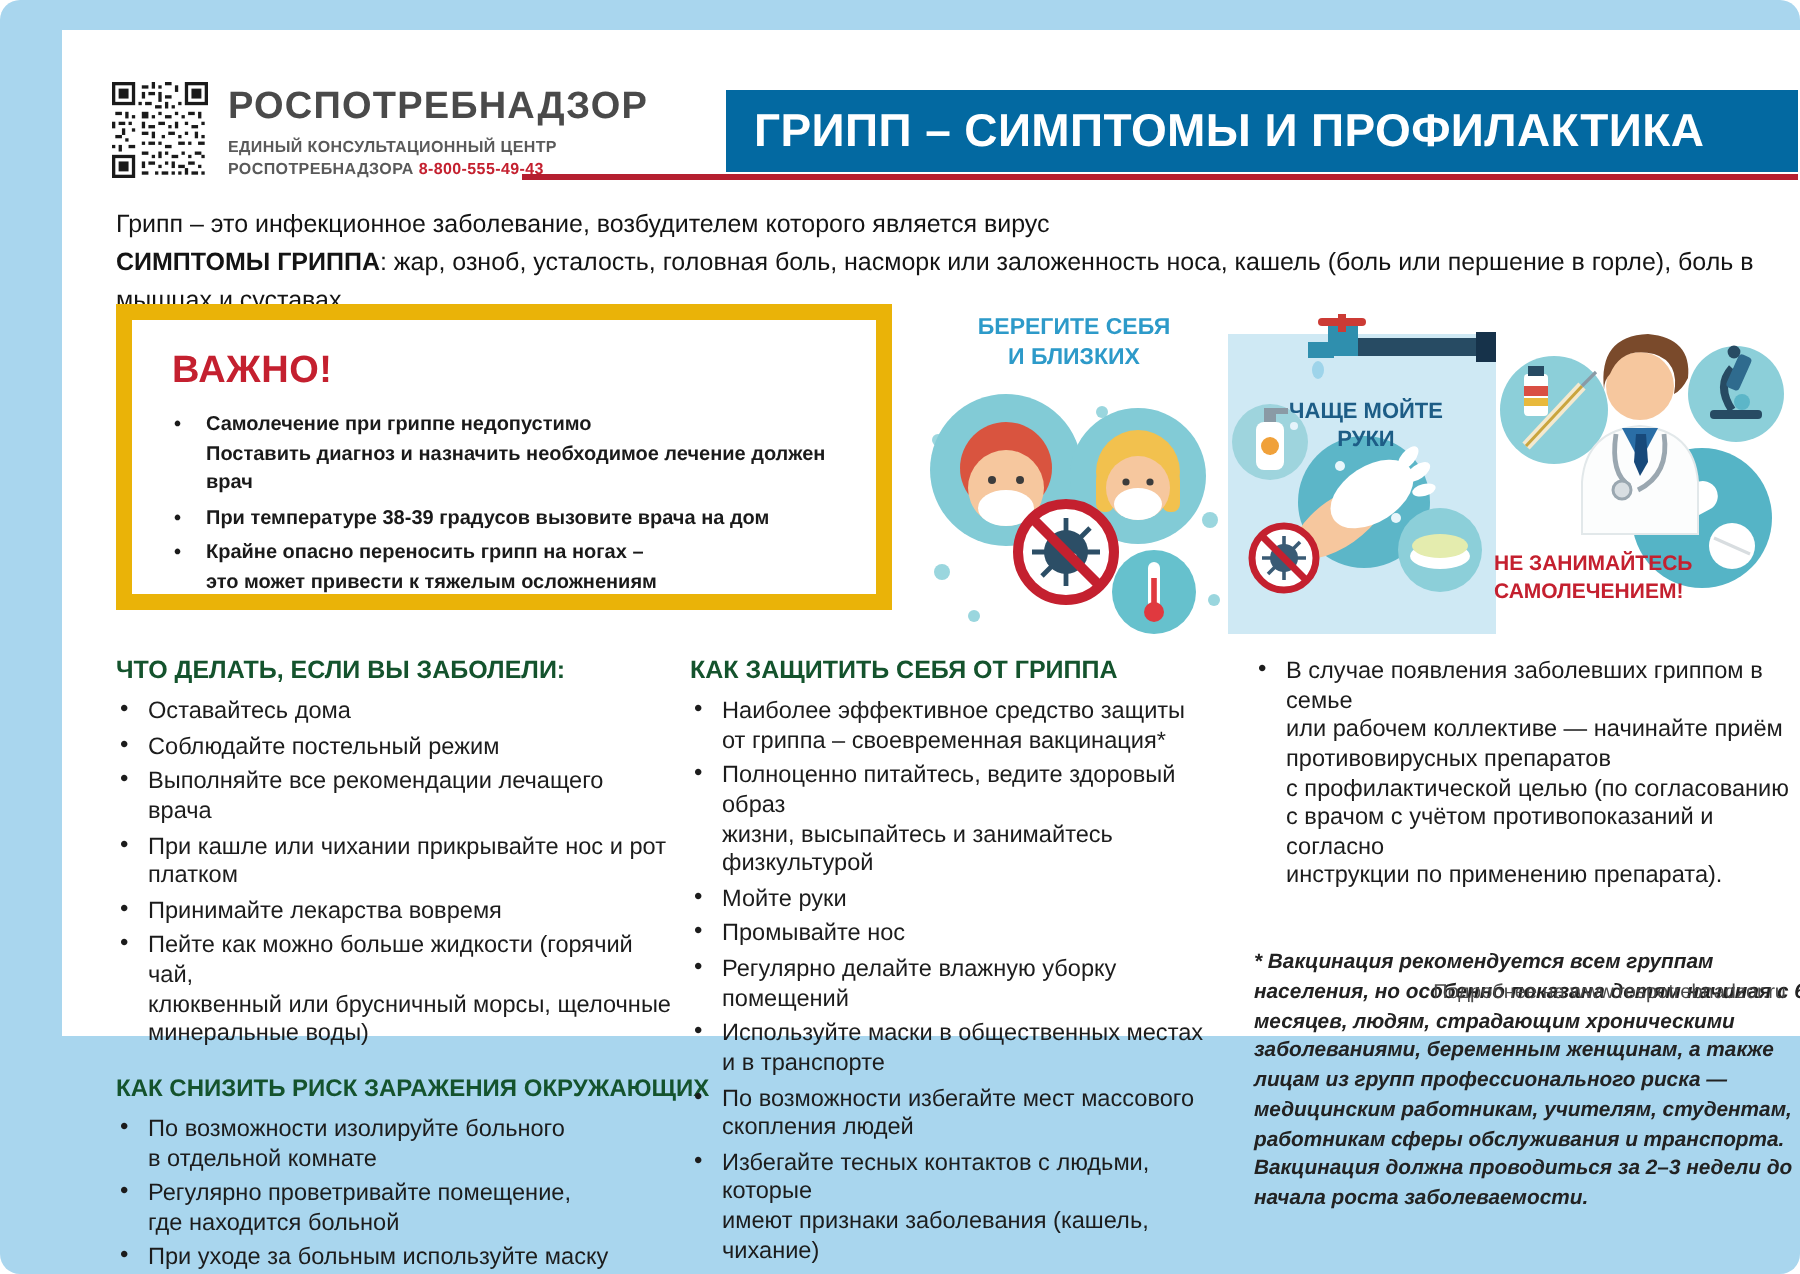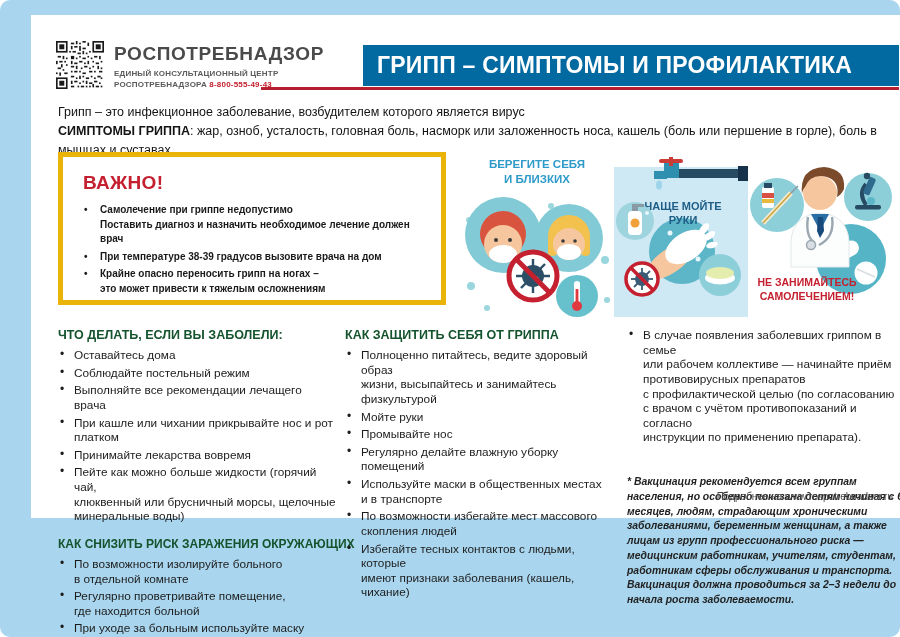--- a/index.html
+++ b/index.html
@@ -23,37 +23,37 @@
     position: absolute; left: 332px; top: 30px; width: 536px; height: 41px;
     background: #0369a1; color: #fff; font-size: 23px; font-weight: bold;
     line-height: 41px; padding-left: 14px; letter-spacing: 0.2px; white-space: nowrap;
   }
   .banner-underline { position: absolute; left: 230px; top: 72px; width: 638px; height: 3px; background: #b51f30; }
   .intro { position: absolute; left: 27px; top: 88px; font-size: 12.5px; color: #141414; line-height: 1.5; width: 830px; }
   .intro .b { font-weight: bold; }
   
   .important-box {
     position: absolute; left: 27px; top: 137px; width: 388px; height: 153px;
-    border: 5px solid #eab308; padding: 15px 10px 0 20px; background: #fff;
+    border: 8px solid #eab308; padding: 15px 10px 0 20px; background: #fff;
   }
   .important-title { color: #c4202f; font-size: 19px; font-weight: bold; margin-bottom: 9px; letter-spacing: 0.3px; }
   ul.plain { list-style: none; }
   .important-list li {
     position: relative; padding-left: 17px; margin-bottom: 3px; white-space: pre-line;
     font-size: 10px; font-weight: bold; line-height: 1.45; color: #1a1a1a;
   }
   .important-list li::before { content: "•"; position: absolute; left: 1px; top: 0; }
   
   .illu-care { position: absolute; left: 426px; top: 142px; width: 160px; }
   .caption-blue { color: #2d9ac9; font-weight: bold; font-size: 11.5px; text-align: center; white-space: pre-line; line-height: 1.3; margin-bottom: 3px; }
   .illu-care svg { display: block; margin: 0 auto; }
   .illu-wash { position: absolute; left: 583px; top: 142px; width: 134px; height: 160px; }
   .wash-caption { position: absolute; left: 8px; top: 42px; width: 122px; text-align: center; color: #1d5d86; font-weight: bold; font-size: 11px; white-space: pre-line; line-height: 1.3; }
   .illu-doctor { position: absolute; left: 716px; top: 138px; width: 154px; height: 172px; }
-  .doctor-caption { position: absolute; left: 0; top: 122px; width: 120px; text-align: center; color: #c4202f; font-weight: bold; font-size: 10.5px; white-space: pre-line; line-height: 1.35; }
+  .doctor-caption { position: absolute; left: 0; top: 122px; width: 120px; color: #c4202f; font-weight: bold; font-size: 10.5px; white-space: pre-line; line-height: 1.35; }
   
   .col { position: absolute; top: 313px; }
   .col1 { left: 27px; width: 278px; }
   .col2 { left: 314px; width: 270px; }
   .col3 { left: 596px; width: 278px; }
   .col-title { color: #14532d; font-weight: bold; font-size: 12.5px; margin-bottom: 6px; white-space: nowrap; }
   .col-title.second { margin-top: 13px; font-size: 12px; }
   .col-list li {
     position: relative; padding-left: 16px; margin-bottom: 3px; white-space: pre-line;
     font-size: 11.8px; line-height: 1.24; color: #1c1c1c;
@@ -364,20 +364,22 @@
 в отдельной комнате</li>
       <li>Регулярно проветривайте помещение,
 где находится больной</li>
       <li>При уходе за больным используйте маску</li>
     </ul>
   </div>
 
   <div class="col col2">
     <div class="col-title">КАК ЗАЩИТИТЬ СЕБЯ ОТ ГРИППА</div>
     <ul class="plain col-list">
+      <li>Наиболее эффективное средство защиты
+от гриппа – своевременная вакцинация*</li>
       <li>Полноценно питайтесь, ведите здоровый образ
 жизни, высыпайтесь и занимайтесь
 физкультурой</li>
       <li>Мойте руки</li>
       <li>Промывайте нос</li>
       <li>Регулярно делайте влажную уборку помещений</li>
       <li>Используйте маски в общественных местах
 и в транспорте</li>
       <li>По возможности избегайте мест массового
 скопления людей</li>

